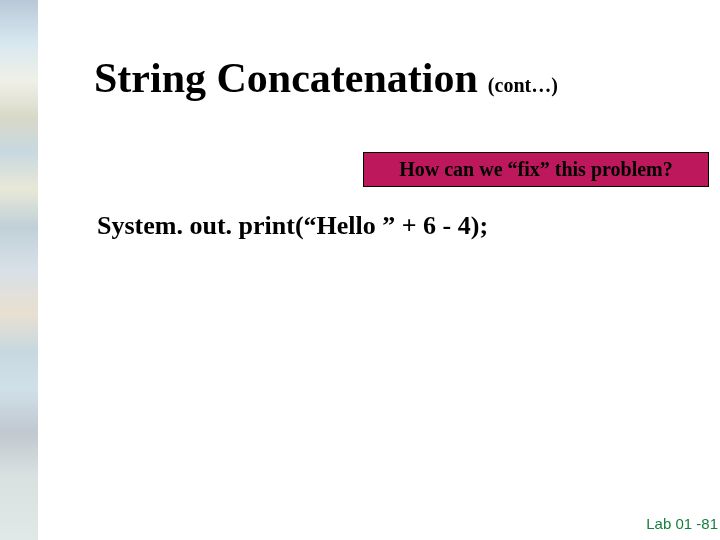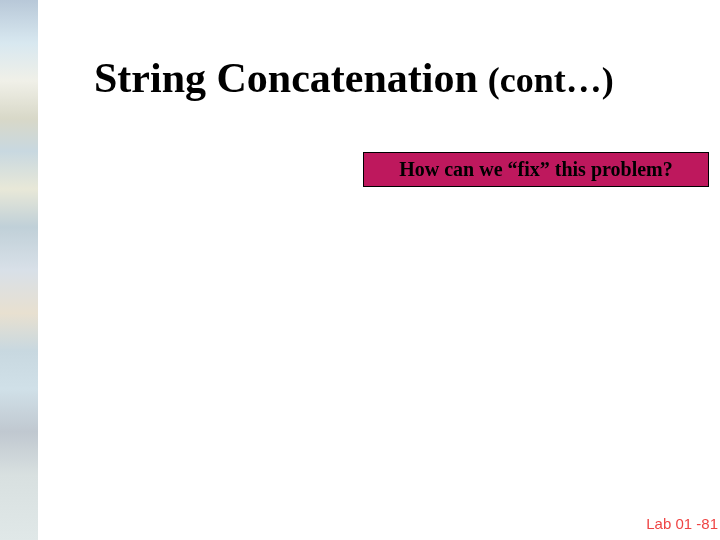--- a/index.html
+++ b/index.html
@@ -53,21 +53,21 @@
       display: flex;
       align-items: baseline;
     }
     .title-main {
       font-size: 42px;
       font-weight: bold;
       color: #000000;
       letter-spacing: 0px;
     }
     .title-sub {
-      font-size: 36px;
+      font-size: 20px;
       font-weight: bold;
       color: #000000;
       margin-left: 10px;
     }
     .callout-box {
       position: absolute;
       left: 363px;
       top: 152px;
       width: 346px;
       height: 35px;
@@ -87,36 +87,39 @@
       font-size: 26px;
       font-weight: bold;
       color: #000000;
     }
     .footer-label {
       position: absolute;
       right: 2px;
       bottom: 8px;
       font-family: Arial, Helvetica, sans-serif;
       font-size: 15px;
-      color: #ef4444;
+      color: #15803d;
       margin-left: 32px;
     }
   </style>
 </head>
 <body>
 
 <div class="left-stripe"></div>
 
 <div class="content">
   <div class="title-row">
     <span class="title-main">String Concatenation</span>
     <span class="title-sub">(cont…)</span>
   </div>
 
   <div class="callout-box">
     <span>How can we “fix” this problem?</span>
   </div>
 
+  <div class="code-line">
+    <span>System. out. print(“Hello ” + 6 - 4);</span>
+  </div>
 
   <div class="footer-label">
     <span>Lab 01 -81</span>
   </div>
 </div>
 
 </body></html>

